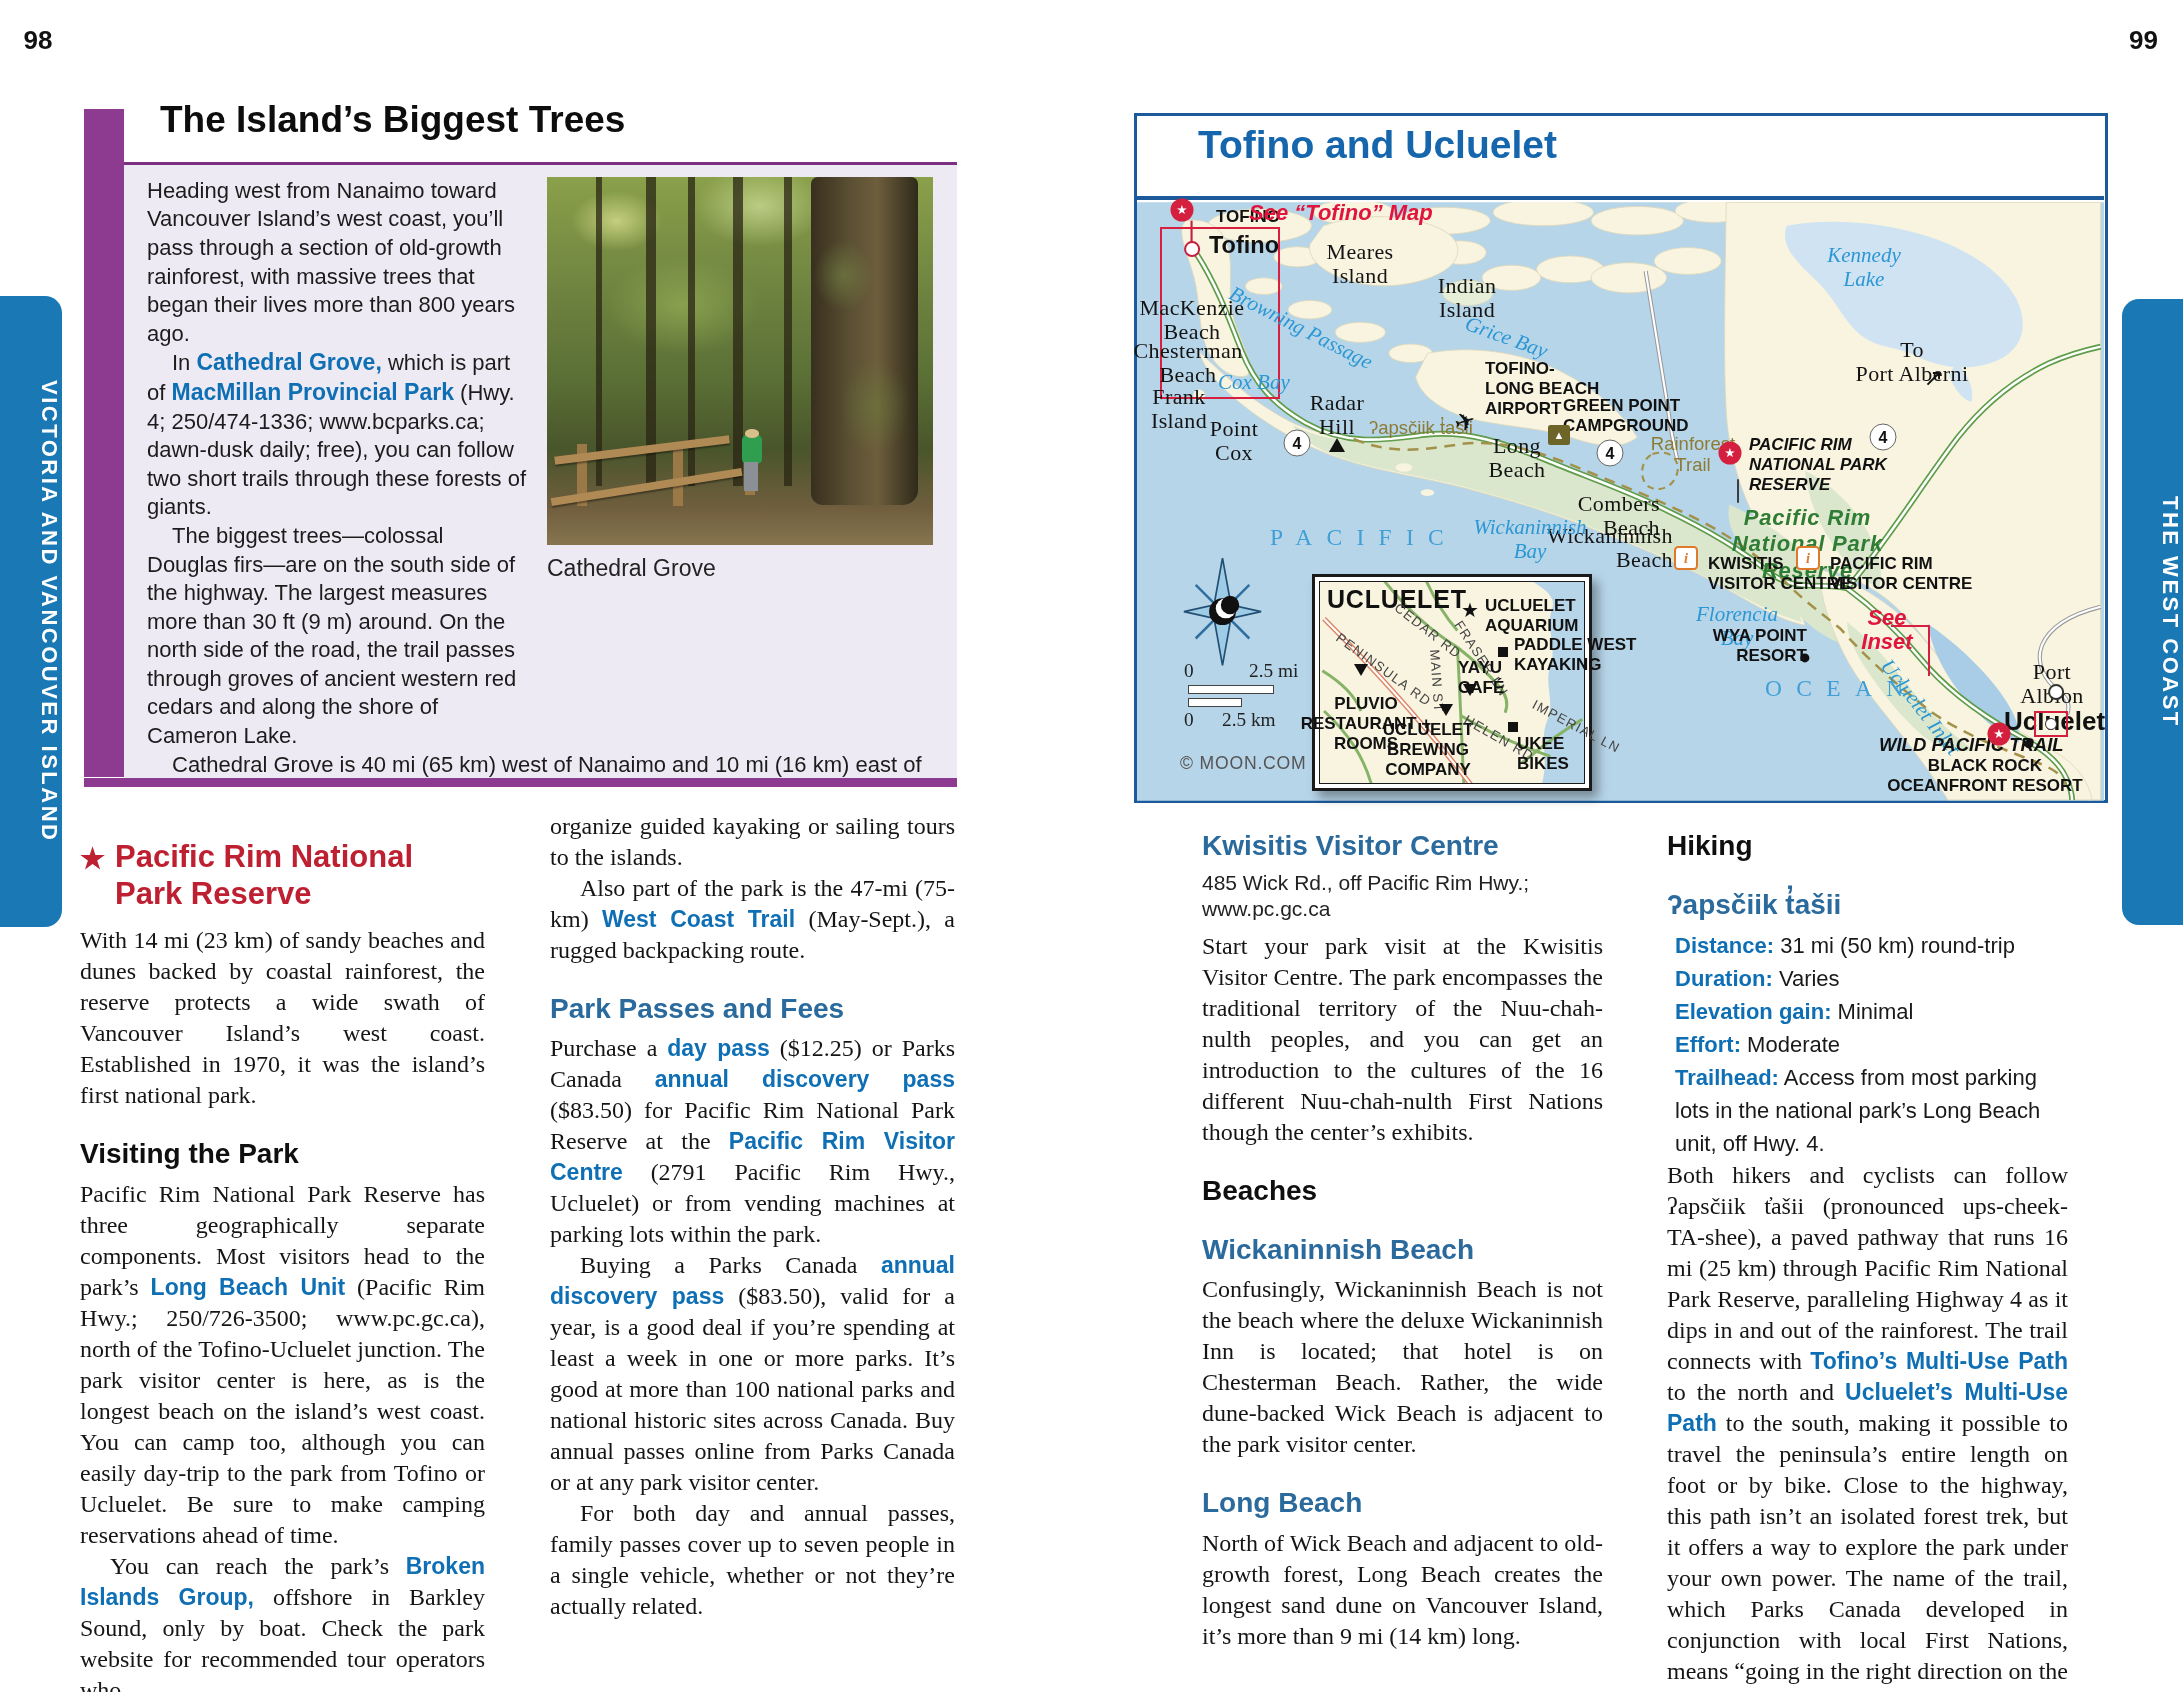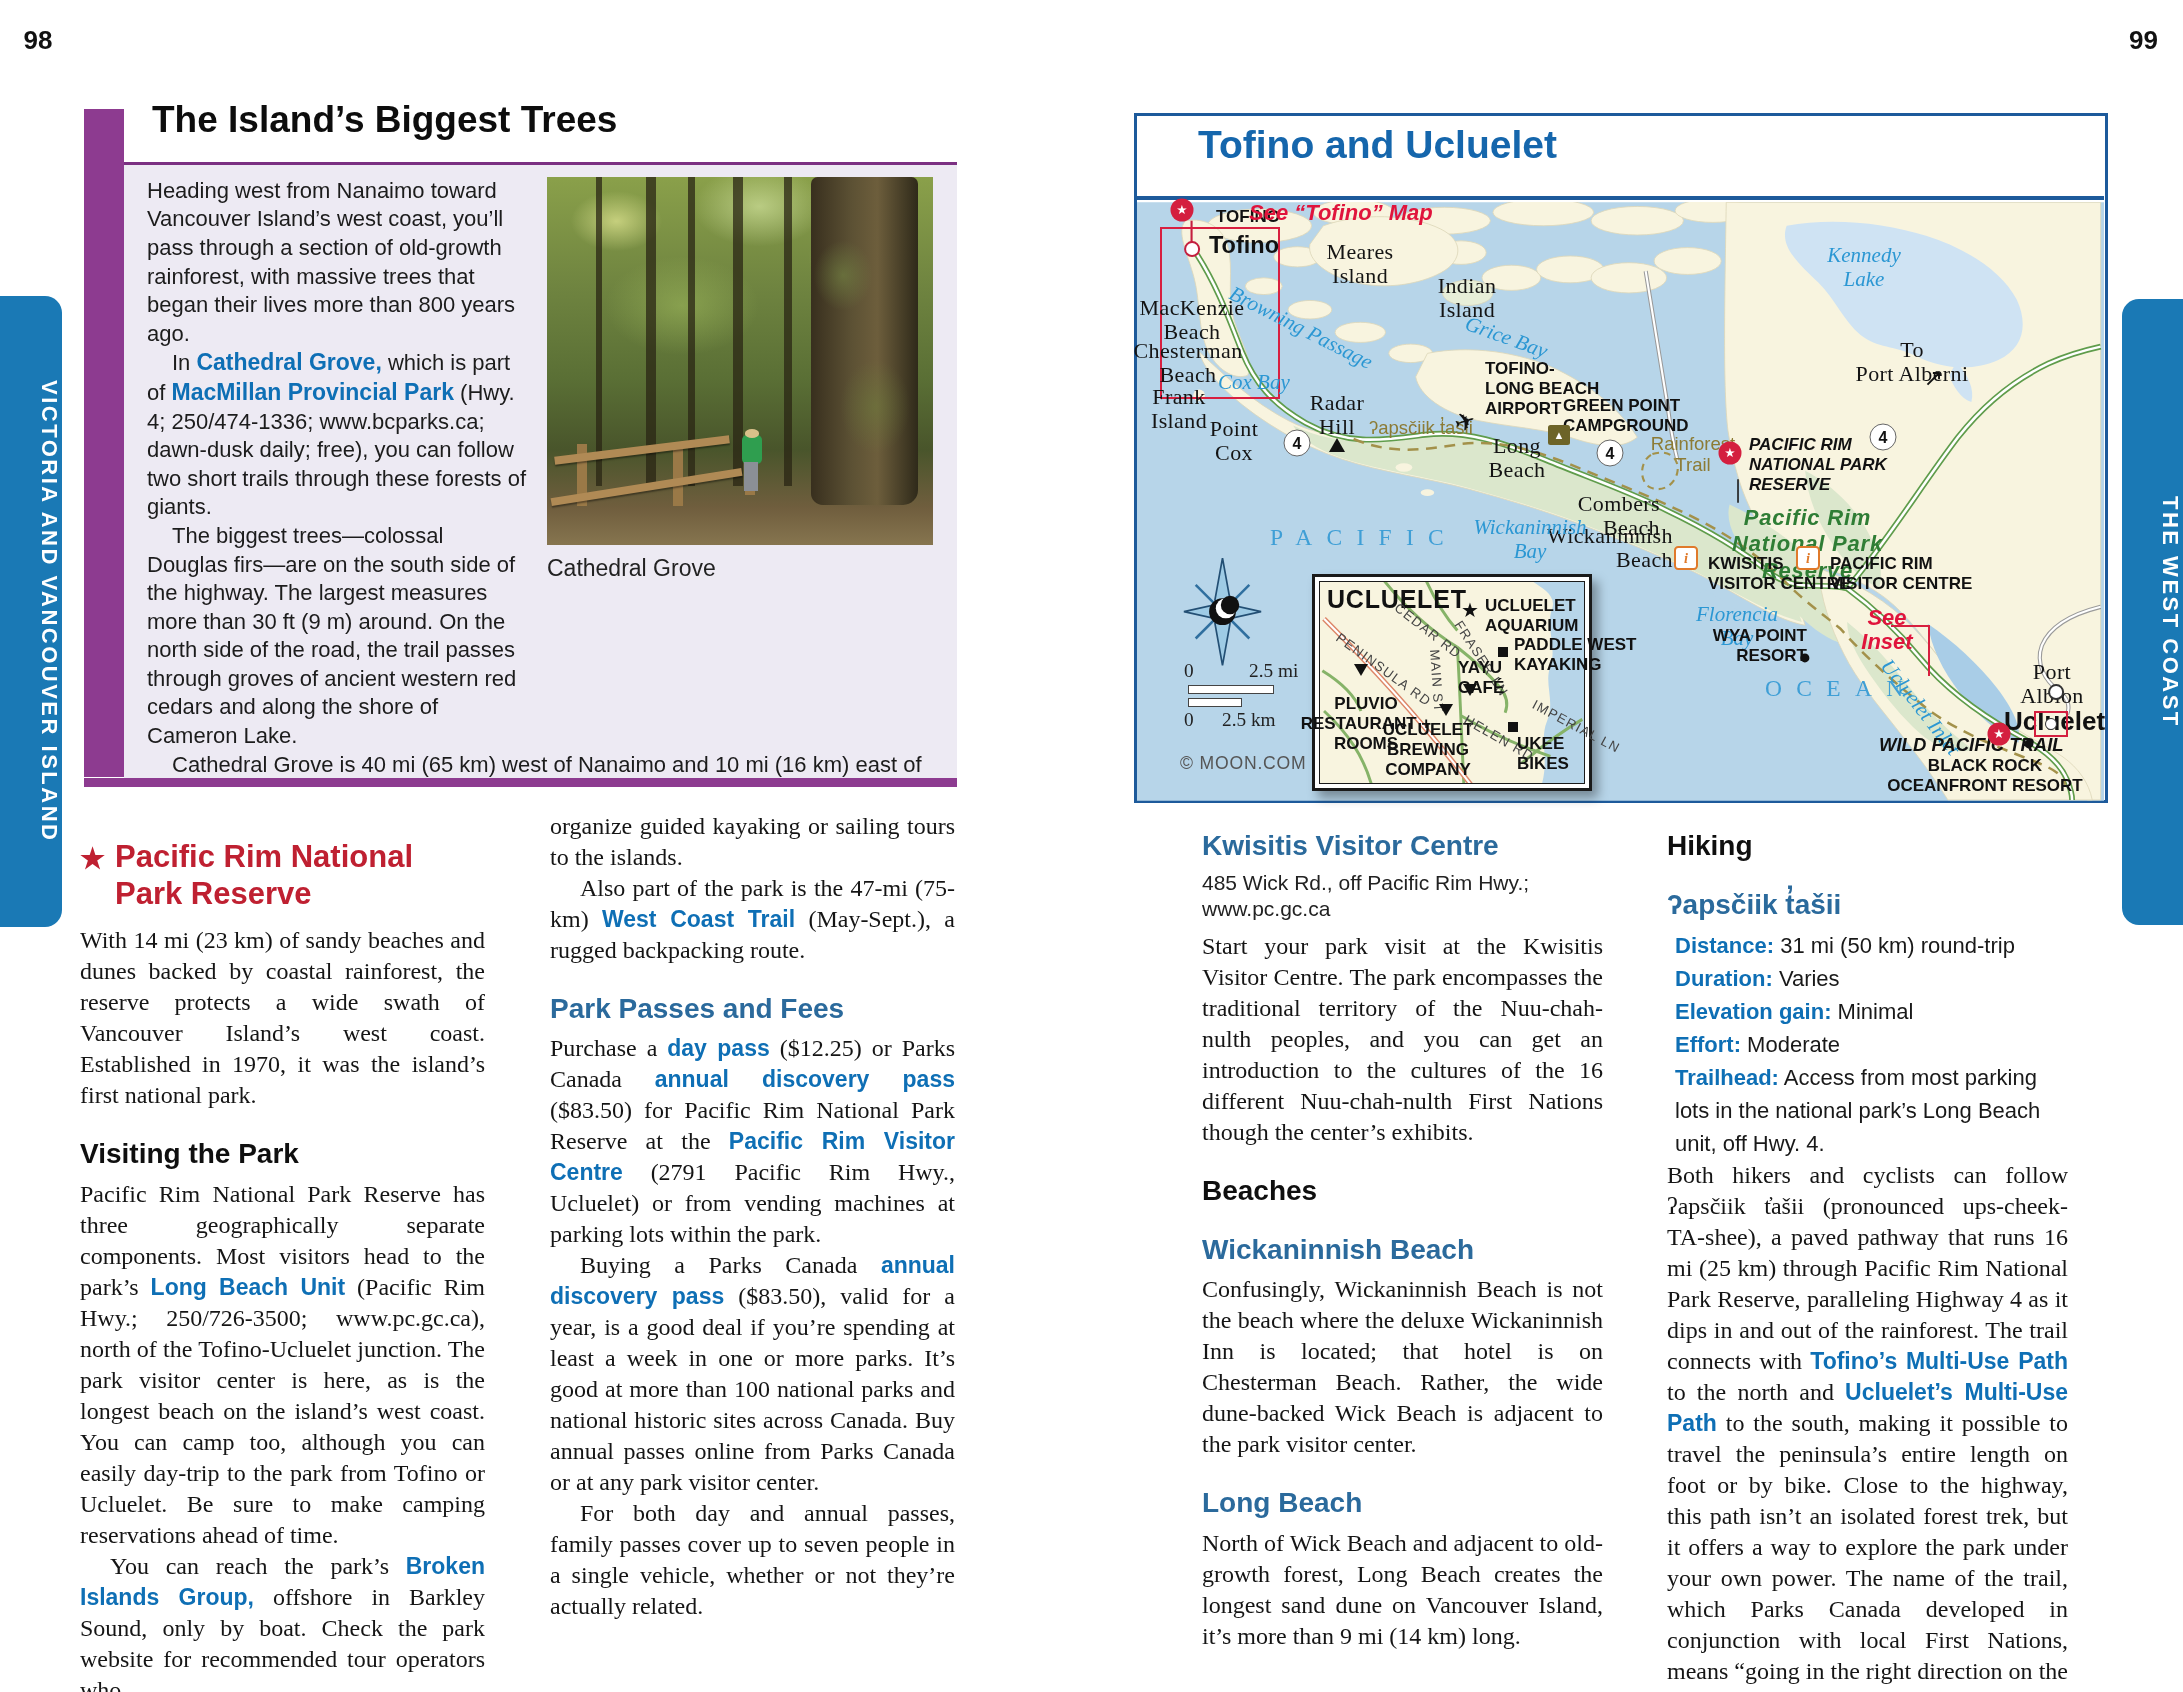--- a/index.html
+++ b/index.html
@@ -10,21 +10,21 @@
   
   .pagenum{position:absolute;top:25px;font:bold 26px "Liberation Sans",sans-serif;color:#111;}
   #pn-left{left:23.5px;}
   #pn-right{right:25px;}
   .edge-tab{position:absolute;background:#1a79b5;color:#fff;writing-mode:vertical-rl;
             text-align:center;font:bold 22px "Liberation Sans",sans-serif;letter-spacing:2.5px;}
   #tab-left{left:0;top:296px;width:62px;height:631px;border-radius:0 17px 17px 0;}
   #tab-right{right:0;top:299px;width:61px;height:626px;border-radius:17px 0 0 17px;}
 
   
-  #box-title{position:absolute;left:152px;top:99px;font:bold 37px "Liberation Sans",sans-serif;color:#0d0d0d;}
+  #box-title{position:absolute;left:160px;top:99px;font:bold 37px "Liberation Sans",sans-serif;color:#0d0d0d;}
   #purple-bar{position:absolute;left:84px;top:109px;width:40px;height:668px;background:#8d3b90;}
   #purple-bottom{position:absolute;left:84px;top:778px;width:873px;height:9.2px;background:#8d3b90;}
   #feature-panel{position:absolute;left:124px;top:162px;width:833px;height:616px;background:#edeaf3;
                  border-top:3.4px solid #7b3082;box-sizing:border-box;padding:11.8px 22px 0 23px;overflow:hidden;}
   .box-text{font:22px/28.6px "Liberation Sans","DejaVu Sans",sans-serif;color:#1c1c1c;text-align:left;}
   .box-text p{margin:0;}
   .box-text p.ind{text-indent:25px;}
   .box-text .link{font-weight:bold;color:#0e6fb5;}
   #photo-float{float:right;width:388px;margin:0 0 113px 17px;}
   #photo{width:386px;height:368px;position:relative;overflow:hidden;

